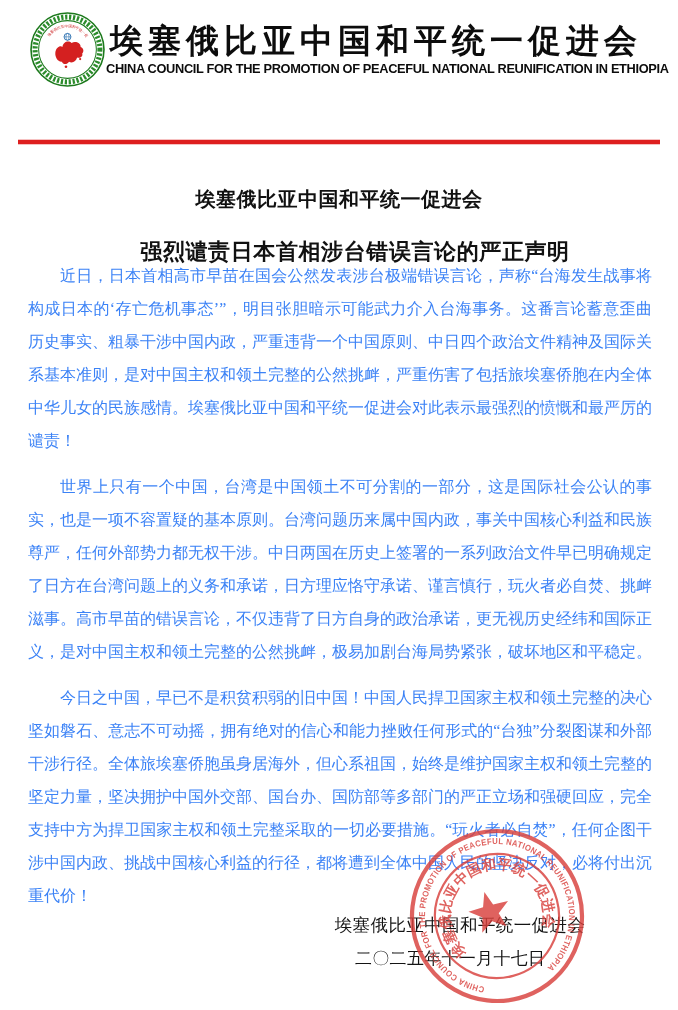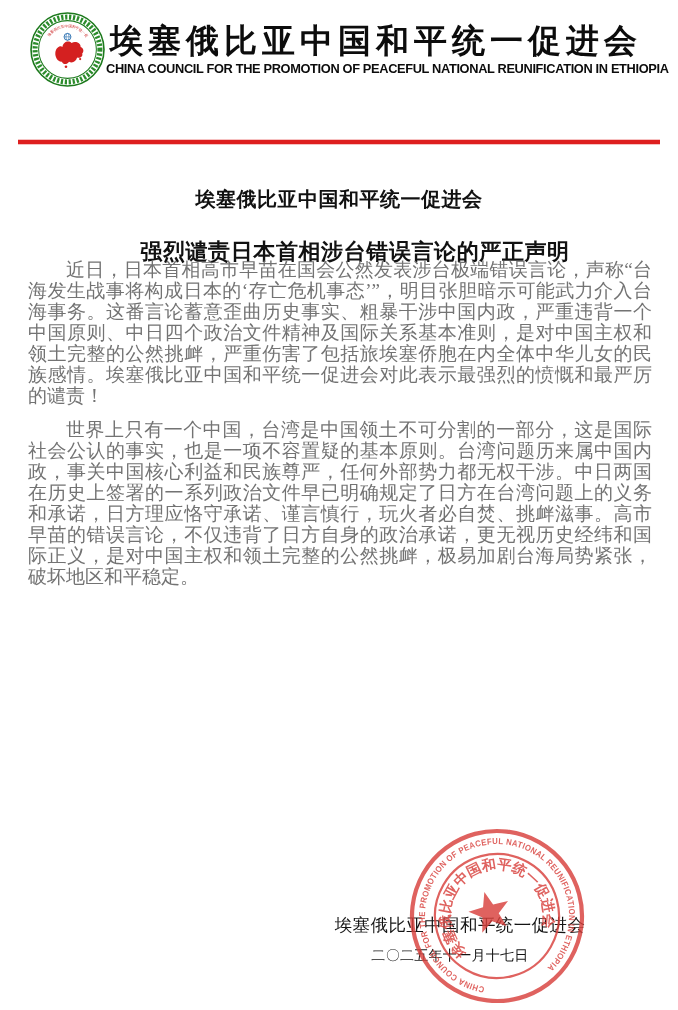--- a/index.html
+++ b/index.html
@@ -33,31 +33,31 @@
     position:absolute;left:0;top:186px;width:678px;text-align:center;
     font-size:20px;font-weight:bold;color:#111;margin:0;letter-spacing:.5px;
   }
   .title2{
     position:absolute;left:0;top:221px;width:678px;text-align:center;
     font-size:22px;font-weight:bold;color:#111;margin:16px;letter-spacing:.6px;
   }
   
   .doc-body{
     position:absolute;left:28px;top:259px;width:624px;
-    font-size:19px;line-height:21px;text-align:justify;color:#737373;
+    font-size:16px;line-height:33px;text-align:justify;color:#3b82f6;
   }
   .doc-body p{margin:0 0 13px 0;text-indent:2em;}
   
   .sig-org{
     position:absolute;left:330px;top:913px;width:260px;text-align:center;
     font-size:17.5px;letter-spacing:.4px;color:#141414;z-index:1;white-space:nowrap;
   }
   .sig-date{
     position:absolute;left:355px;top:947px;width:190px;text-align:center;
-    font-size:14px;letter-spacing:.3px;color:#141414;z-index:1;white-space:nowrap;
+    font-size:17px;letter-spacing:.3px;color:#141414;z-index:1;white-space:nowrap;
   }
   
   .seal{position:absolute;left:409px;top:828px;width:176px;height:176px;z-index:2;opacity:.82;}
   .seal text{font-family:"Liberation Sans","DejaVu Sans",sans-serif;}
 </style>
 </head>
 <body>
 
 <div class="page">
 
@@ -88,20 +88,21 @@
   </div>
 
   <div class="red-rule"></div>
 
   <h1 class="title1">埃塞俄比亚中国和平统一促进会</h1>
   <h1 class="title2">强烈谴责日本首相涉台错误言论的严正声明</h1>
 
   <div class="doc-body">
     <p>近日，日本首相高市早苗在国会公然发表涉台极端错误言论，声称“台海发生战事将构成日本的‘存亡危机事态’”，明目张胆暗示可能武力介入台海事务。这番言论蓄意歪曲历史事实、粗暴干涉中国内政，严重违背一个中国原则、中日四个政治文件精神及国际关系基本准则，是对中国主权和领土完整的公然挑衅，严重伤害了包括旅埃塞侨胞在内全体中华儿女的民族感情。埃塞俄比亚中国和平统一促进会对此表示最强烈的愤慨和最严厉的谴责！</p>
     <p>世界上只有一个中国，台湾是中国领土不可分割的一部分，这是国际社会公认的事实，也是一项不容置疑的基本原则。台湾问题历来属中国内政，事关中国核心利益和民族尊严，任何外部势力都无权干涉。中日两国在历史上签署的一系列政治文件早已明确规定了日方在台湾问题上的义务和承诺，日方理应恪守承诺、谨言慎行，玩火者必自焚、挑衅滋事。高市早苗的错误言论，不仅违背了日方自身的政治承诺，更无视历史经纬和国际正义，是对中国主权和领土完整的公然挑衅，极易加剧台海局势紧张，破坏地区和平稳定。</p>
+    <p>今日之中国，早已不是积贫积弱的旧中国！中国人民捍卫国家主权和领土完整的决心坚如磐石、意志不可动摇，拥有绝对的信心和能力挫败任何形式的“台独”分裂图谋和外部干涉行径。全体旅埃塞侨胞虽身居海外，但心系祖国，始终是维护国家主权和领土完整的坚定力量，坚决拥护中国外交部、国台办、国防部等多部门的严正立场和强硬回应，完全支持中方为捍卫国家主权和领土完整采取的一切必要措施。“玩火者必自焚”，任何企图干涉中国内政、挑战中国核心利益的行径，都将遭到全体中国人民的坚决反对，必将付出沉重代价！</p>
   </div>
 
   <div class="sig-org">埃塞俄比亚中国和平统一促进会</div>
   <div class="sig-date">二〇二五年十一月十七日</div>
 
   <svg class="seal" viewBox="0 0 176 176">
     <defs>
       <path id="sealArcEn" d="M 57.6,153.3 A 72,72 0 1 1 118.4,153.3" fill="none"></path>
       <path id="sealArcCn" d="M 49.5,115 A 47,47 0 1 1 126.5,115" fill="none"></path>
     </defs>

